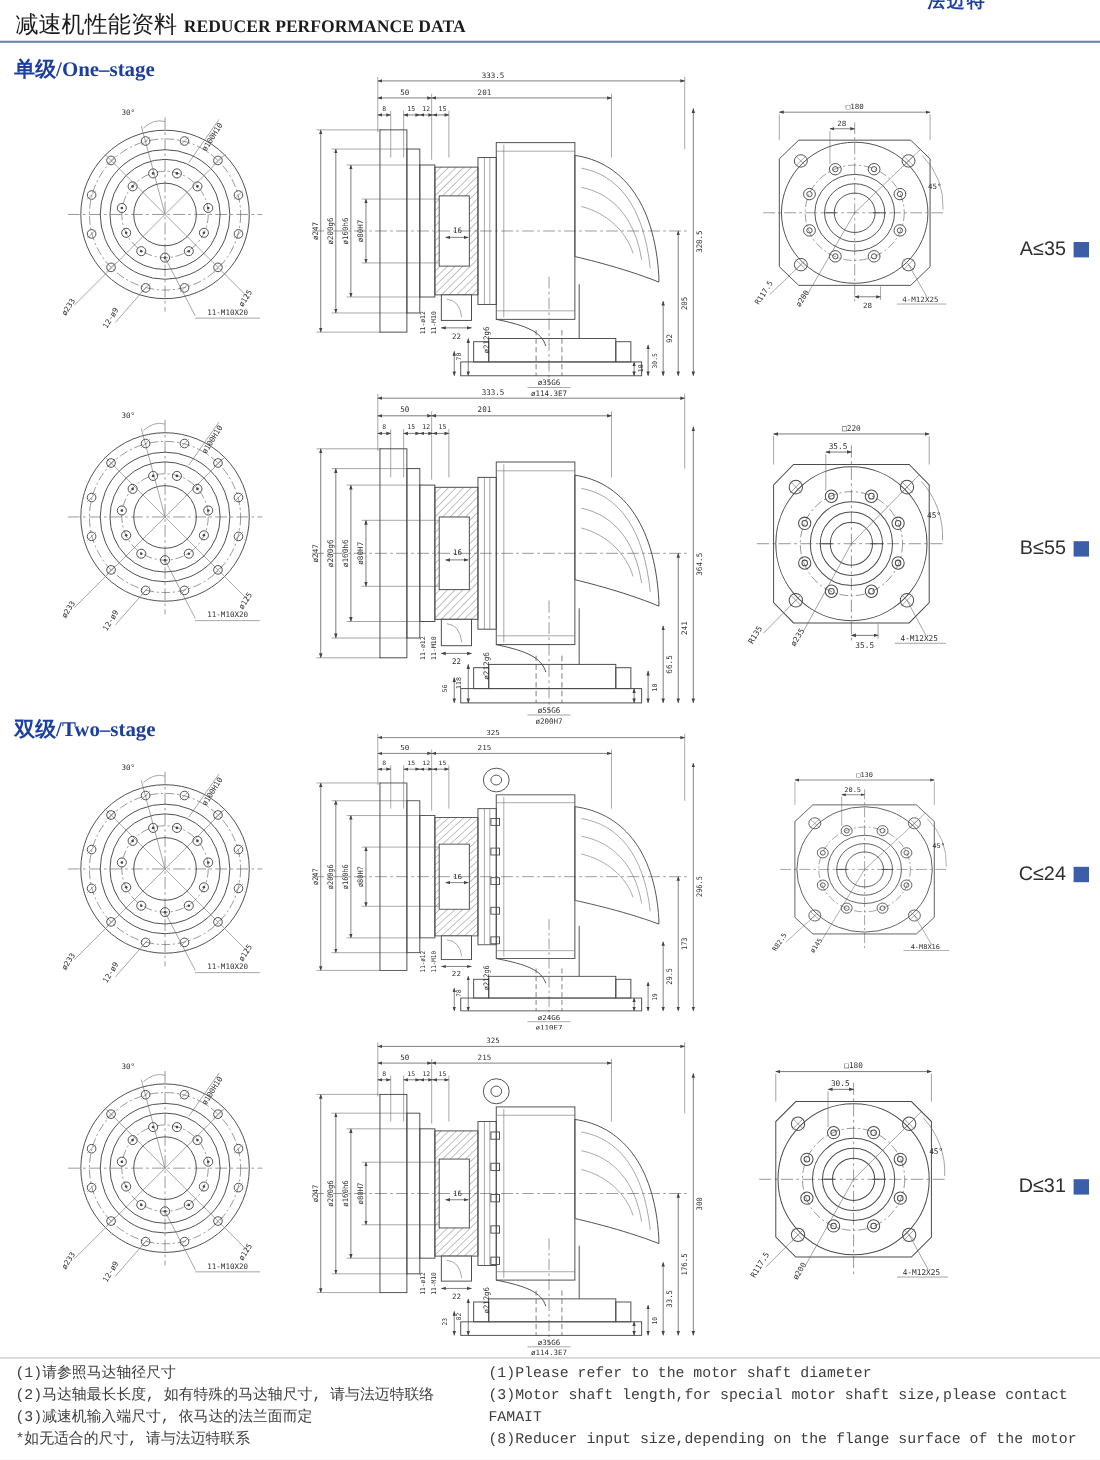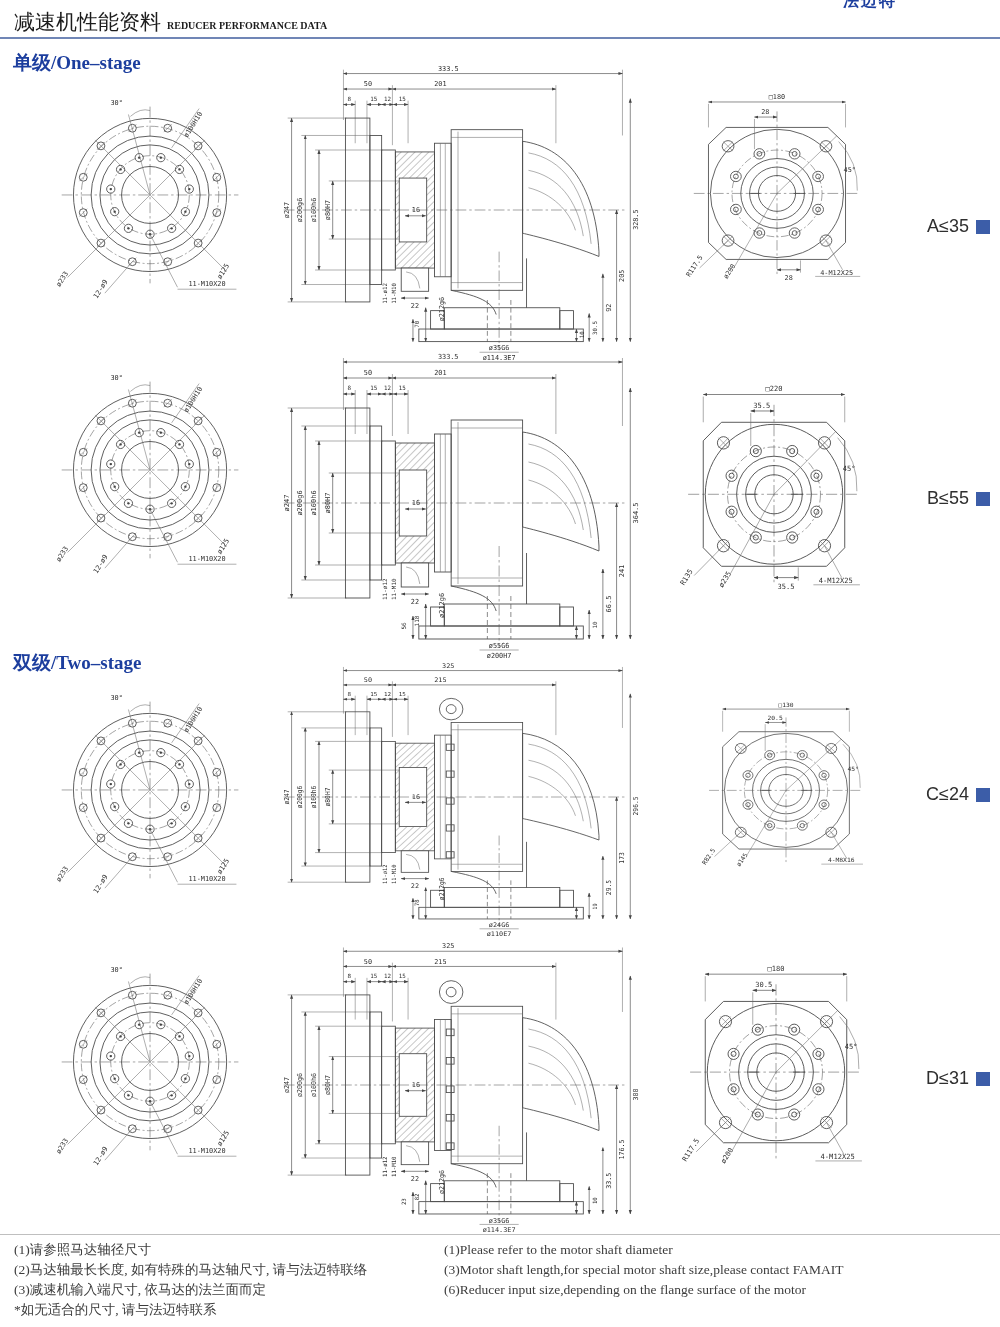--- a/index.html
+++ b/index.html
@@ -1,21 +1,21 @@
 <!DOCTYPE html>
 <html><head>
 <meta charset="utf-8">
 <style>
   html,body{margin:0;padding:0;background:#e8e8e8;}
   .page{position:relative;width:1000px;height:1327px;background:#fff;overflow:hidden;
         font-family:"Liberation Sans",sans-serif;margin:0 auto;}
   
   .hdr{position:absolute;left:14px;top:8px;white-space:nowrap;}
   .hdr .cn{font-size:21px;font-weight:normal;color:#1c1c1c;font-family:"Liberation Serif",serif;}
-  .hdr .en{font-size:10px;font-weight:bold;color:#1c1c1c;font-family:"Liberation Serif",serif;margin-left:6px;margin-top:48px;}
+  .hdr .en{font-size:16px;font-weight:bold;color:#1c1c1c;font-family:"Liberation Serif",serif;margin-left:6px;margin-top:48px;}
   .hdr-rule{position:absolute;left:0;top:37px;width:1000px;height:2px;background:#70
   86b6;background:#7086b6;}
   .corner{position:absolute;left:843px;top:-9px;font-size:16px;font-weight:bold;color:#1c3e9e;letter-spacing:2px;}
   .sec{position:absolute;left:13px;font-size:19px;font-weight:bold;color:#1c3e9e;font-family:"Liberation Serif",serif;}
   .sec-1{top:50px}.sec-2{top:650px}
   
   .row{position:absolute;left:0;width:1000px;}
   .row-0{top:60px;height:300px}.row-1{top:348px;height:312px}
   .row-2{top:658px;height:284px}.row-3{top:938px;height:296px}
   .front{position:absolute;left:34px;width:236px;height:216px}
@@ -44,21 +44,21 @@
   .drw .wh{fill:#fff;stroke:#4b4b4b;stroke-width:.9}
   .drw .hh{fill:url(#hatch);stroke:#4b4b4b;stroke-width:.9}
   .drw .dot{fill:#444;stroke:none}
   .drw text{font-family:"DejaVu Sans Mono",monospace;font-size:7px;fill:#2f2f2f}
   .drw text.sm{font-size:6px}
   .one-stage .tsonly{display:none}
   .no-ob .ob{display:none}
   
   .foot-rule{position:absolute;left:0;top:1234px;width:1000px;height:1px;background:#bfbfbf;}
   .foot{position:absolute;top:1240px;font-size:13.5px;color:#3c3c3c;line-height:20px;
-        font-family:Liberation Serif, serif;}
+        font-family:Liberation Mono, monospace;}
   .foot-cn{left:14px;width:425px}.foot-en{left:444px;width:545px}
 </style>
 </head>
 <body>
 
 <svg width="0" height="0" style="position:absolute" aria-hidden="true">
   <defs>
     <pattern id="hatch" width="5" height="5" patternUnits="userSpaceOnUse" patternTransform="rotate(45)">
       <line x1="0" y1="0" x2="0" y2="5" stroke="#5a5a5a" stroke-width="0.7"></line>
     </pattern>
@@ -1160,15 +1160,15 @@
   <div class="foot-rule"></div>
   <div class="foot foot-cn">
     <div>(1)请参照马达轴径尺寸</div>
     <div>(2)马达轴最长长度, 如有特殊的马达轴尺寸, 请与法迈特联络</div>
     <div>(3)减速机输入端尺寸, 依马达的法兰面而定</div>
     <div>*如无适合的尺寸, 请与法迈特联系</div>
   </div>
   <div class="foot foot-en">
     <div>(1)Please refer to the motor shaft diameter</div>
     <div>(3)Motor shaft length,for special motor shaft size,please contact FAMAIT</div>
-    <div>(6)Reducer input size,depending on the flange surface of the motor</div>
+    <div>(8)Reducer input size,depending on the flange surface of the motor</div>
   </div>
 </div>
 
 </body></html>

